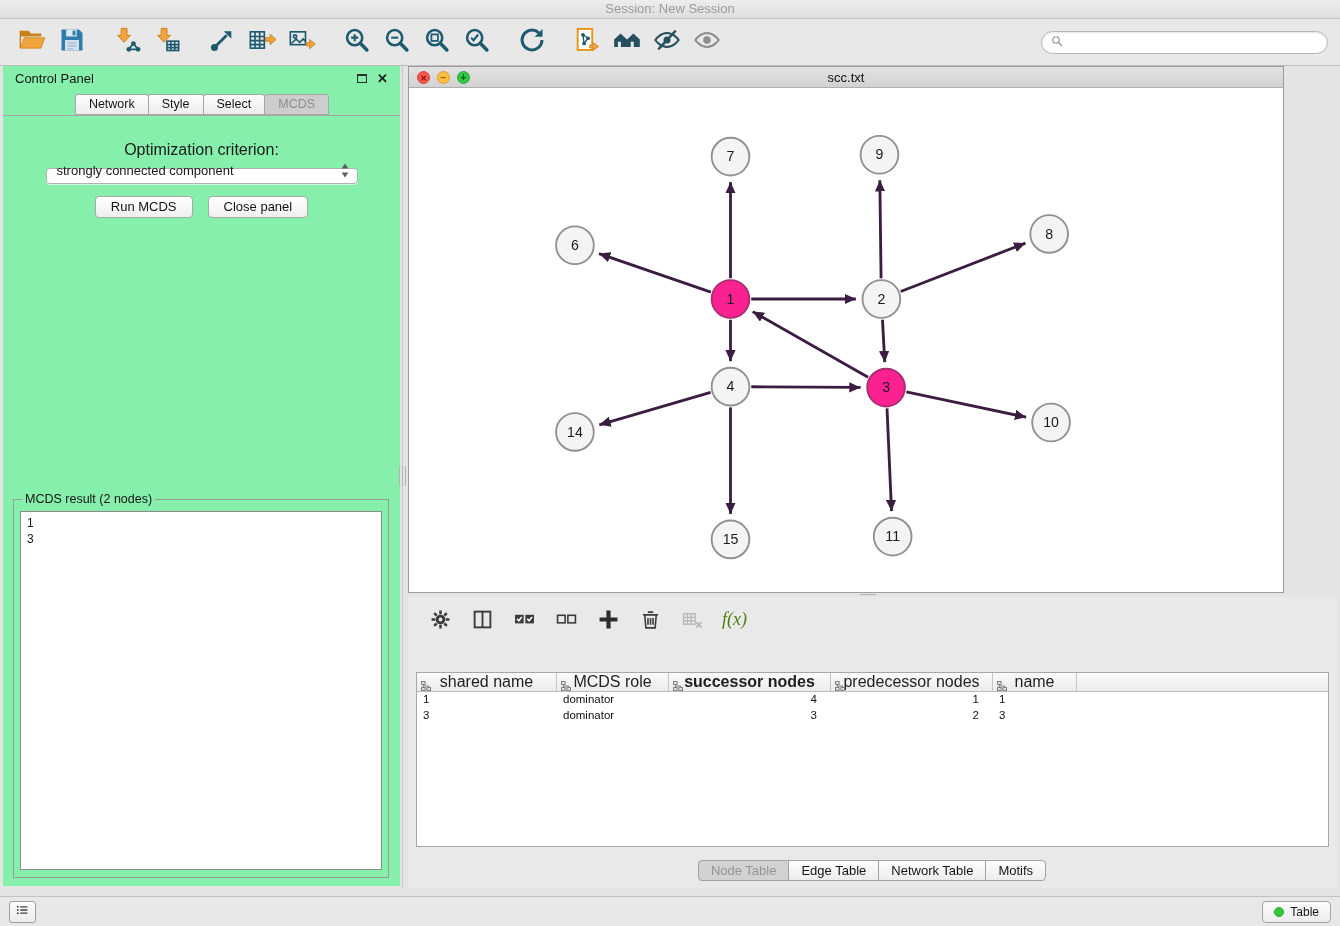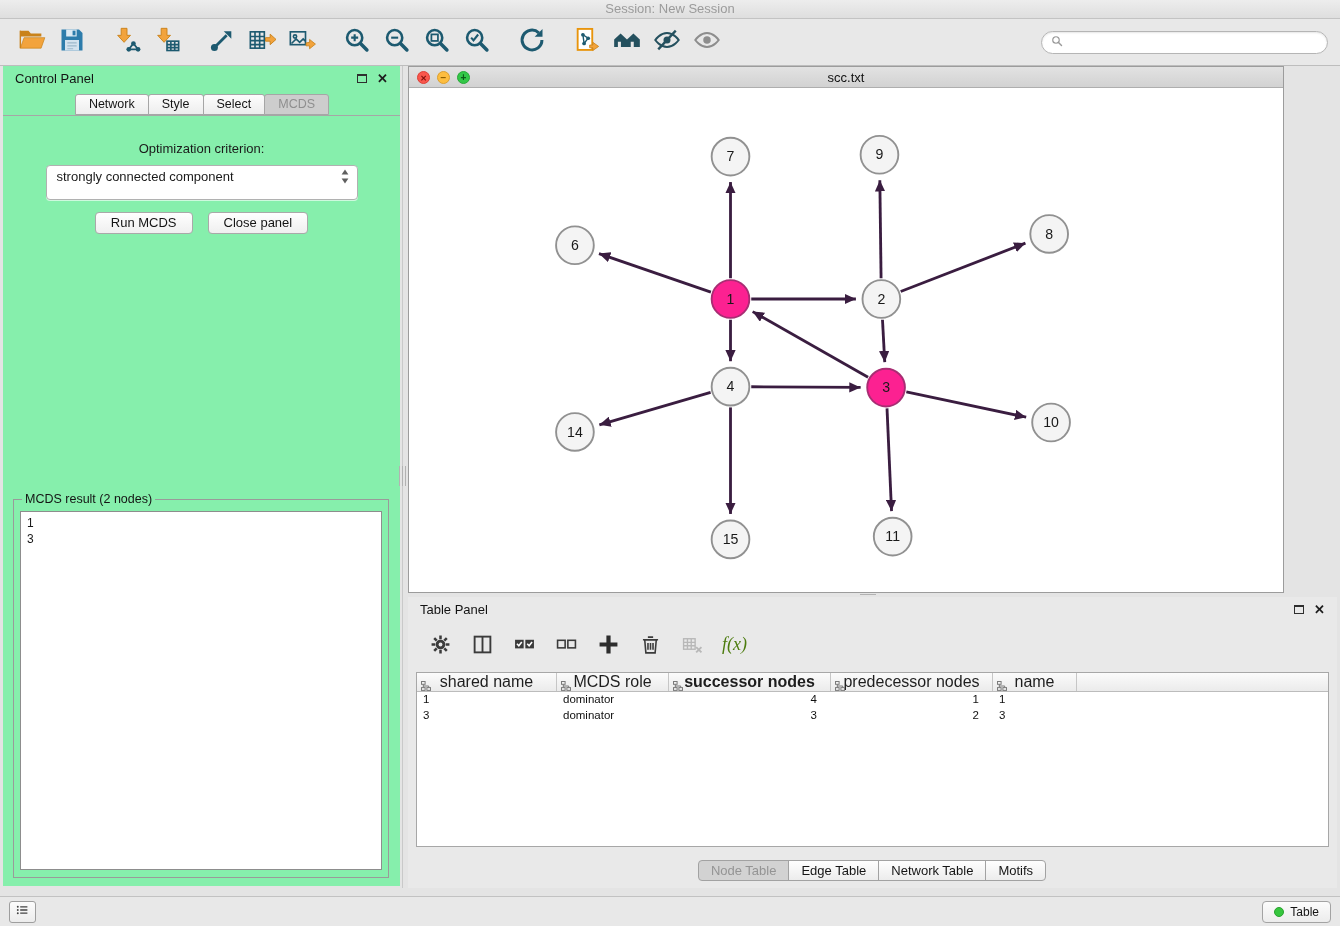--- a/index.html
+++ b/index.html
@@ -21,22 +21,22 @@
   
   #control-panel{position:absolute;left:3px;top:66px;width:397px;height:820px;background:#86efac}
   .panel-header{height:25px;display:flex;align-items:center;padding:0 12px;font-size:13px;color:#141414}
   .panel-btns{margin-left:auto;display:flex;gap:10px;align-items:center}
   .float-btn{width:10px;height:9px;border:1px solid #2e2e2e;border-top-width:2px;display:inline-block}
   .close-btn{font-size:13px;font-weight:bold;color:#1d1d1d;line-height:10px}
   .close-btn::after{content:"\2715"}
   #cp-tabs{display:flex;justify-content:center;align-items:flex-end;border-bottom:1px solid #a6a6a6;padding-top:3px;height:25px}
   .tab{height:21px;line-height:19px;padding:0 13px;font-size:12.5px;background:linear-gradient(#fdfdfd,#ededed);border:1px solid #a6a6a6;margin-right:-1px;border-radius:3px 3px 0 0;color:#151515}
   .tab.active{background:#cdcdcd;color:#8f8f8f}
-  #opt-label{margin-top:25px;text-align:center;font-size:13px}
-  #criterion{margin:9px auto 0;width:312px;height:35px;background:#fff;border:1px solid #b1b1b1;border-radius:4px;display:flex;align-items:center;font-size:13px;padding:0 7px 12px 10px;box-shadow:0 1px 0 rgba(255,255,255,.6)}
+  #opt-label{margin-top:25px;text-align:center;font-size:16px}
+  #criterion{margin:9px auto 0;width:312px;height:16px;background:#fff;border:1px solid #b1b1b1;border-radius:4px;display:flex;align-items:center;font-size:13px;padding:0 7px 12px 10px;box-shadow:0 1px 0 rgba(255,255,255,.6)}
   #criterion .chev{margin-left:auto;display:flex;align-items:center}
   #cp-buttons{display:flex;justify-content:center;gap:15px;margin-top:12px}
   .btn{height:22px;padding:0 15px;background:linear-gradient(#ffffff,#efefef);border:1px solid #a9a9a9;border-radius:4px;font-size:13px;line-height:20px;color:#141414}
   #result-box{position:absolute;left:10px;top:426px;width:376px;height:386px;border:1px solid #9a9a9a;padding:5px 6px 7px 6px}
   #result-box legend{font-size:12.5px;padding:0 3px;margin-left:2px;color:#141414}
   #result-list{width:100%;height:100%;background:#fff;border:1px solid #8d8d8d;font-size:12px;line-height:16px;padding:3px 6px;overflow:auto}
 
   
   #v-divider{position:absolute;left:402px;top:66px;width:1px;height:822px;background:#c9c9c9}
   #v-grip{position:absolute;left:399px;top:466px;width:7px;height:20px;background:repeating-linear-gradient(90deg,#b2b2b2 0 1px,transparent 1px 3px)}
@@ -352,27 +352,20 @@
           </g>
           <g>
             <circle cx="513" cy="461" r="20" fill="#f4f4f4" stroke="#919191" stroke-width="2"></circle>
             <text x="513" y="466" text-anchor="middle" font-size="15" fill="#1a1a1a">11</text>
           </g>
         </svg>
     </div>
   </div>
 
   <div id="table-panel">
-    <div class="panel-header">
-      <span>Table Panel</span>
-      <span class="panel-btns">
-        <span class="float-btn"></span>
-        <span class="close-btn"></span>
-      </span>
-    </div>
     <div id="tp-toolbar">
       <span class="ticon">
           <svg viewBox="0 0 20 20">
             <g stroke="#3b3b3b" stroke-width="2.4">
               <path d="M10 1.5v3.5M10 15v3.5M1.5 10H5M15 10h3.5M4 4l2.4 2.4M13.6 13.6L16 16M16 4l-2.4 2.4M6.4 13.6L4 16"></path>
             </g>
             <circle cx="10" cy="10" r="4.6" fill="#3b3b3b"></circle>
             <circle cx="10" cy="10" r="1.8" fill="#e9e9e9"></circle>
           </svg>
         </span>

